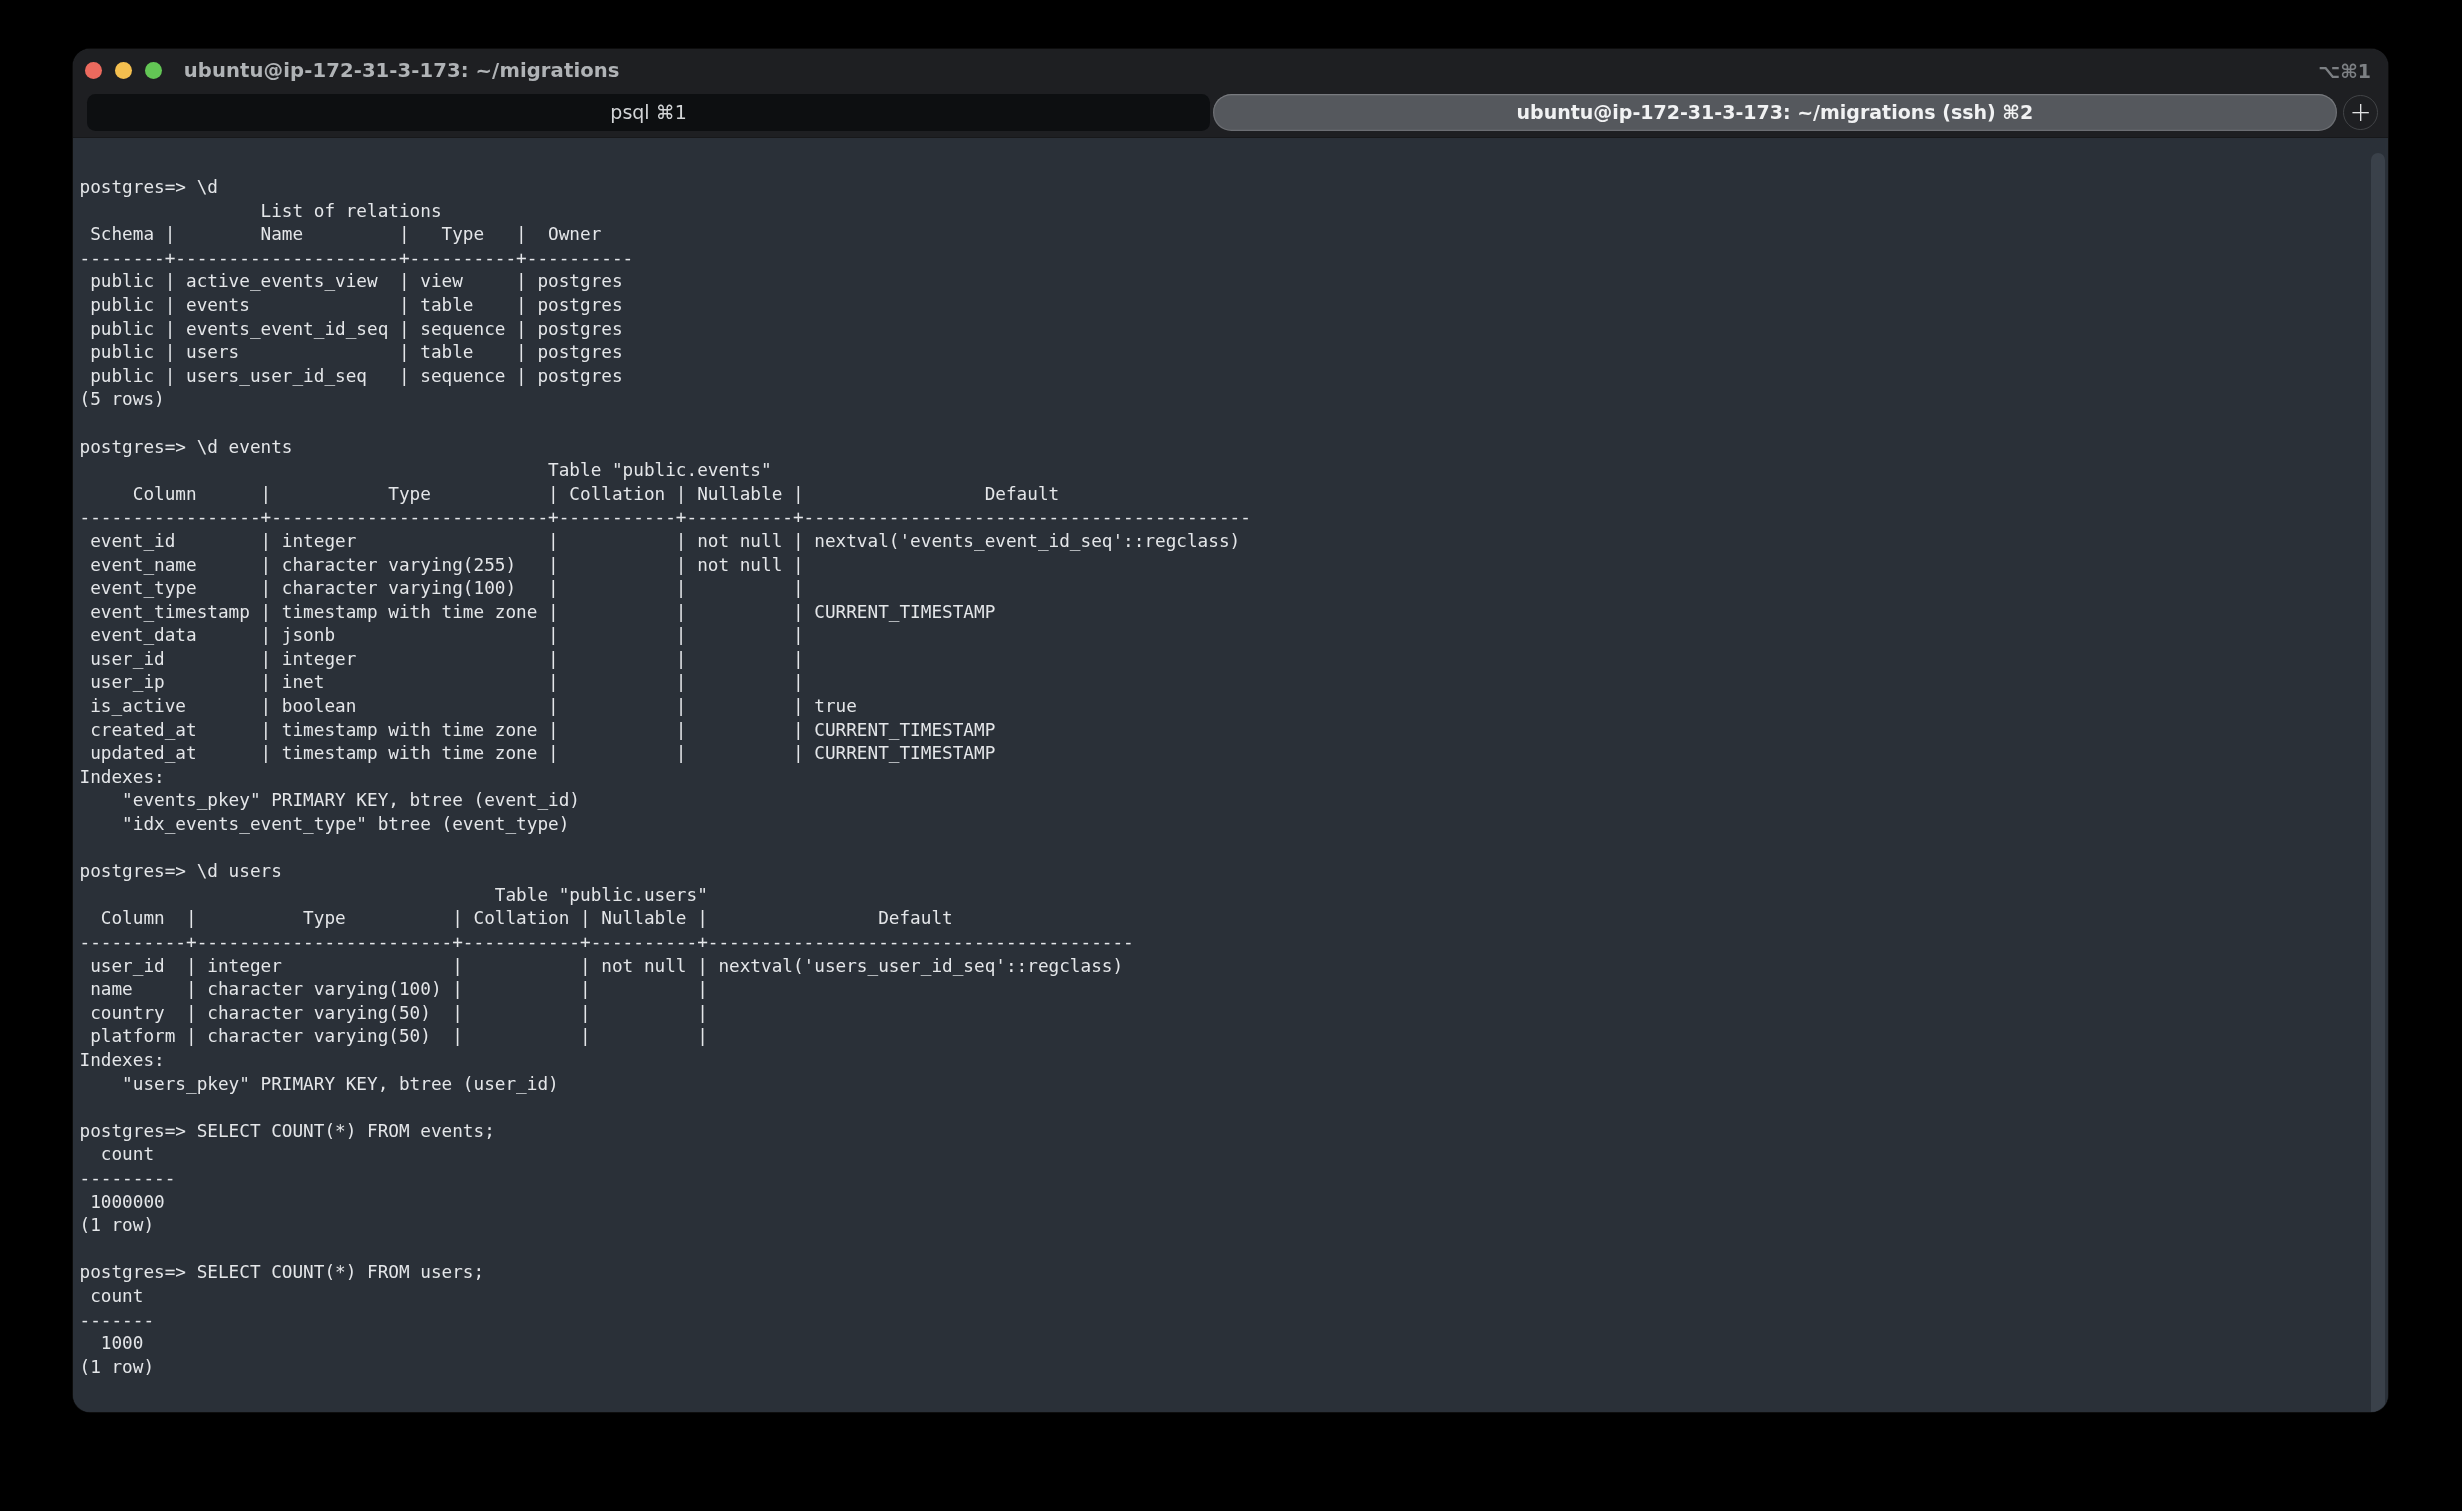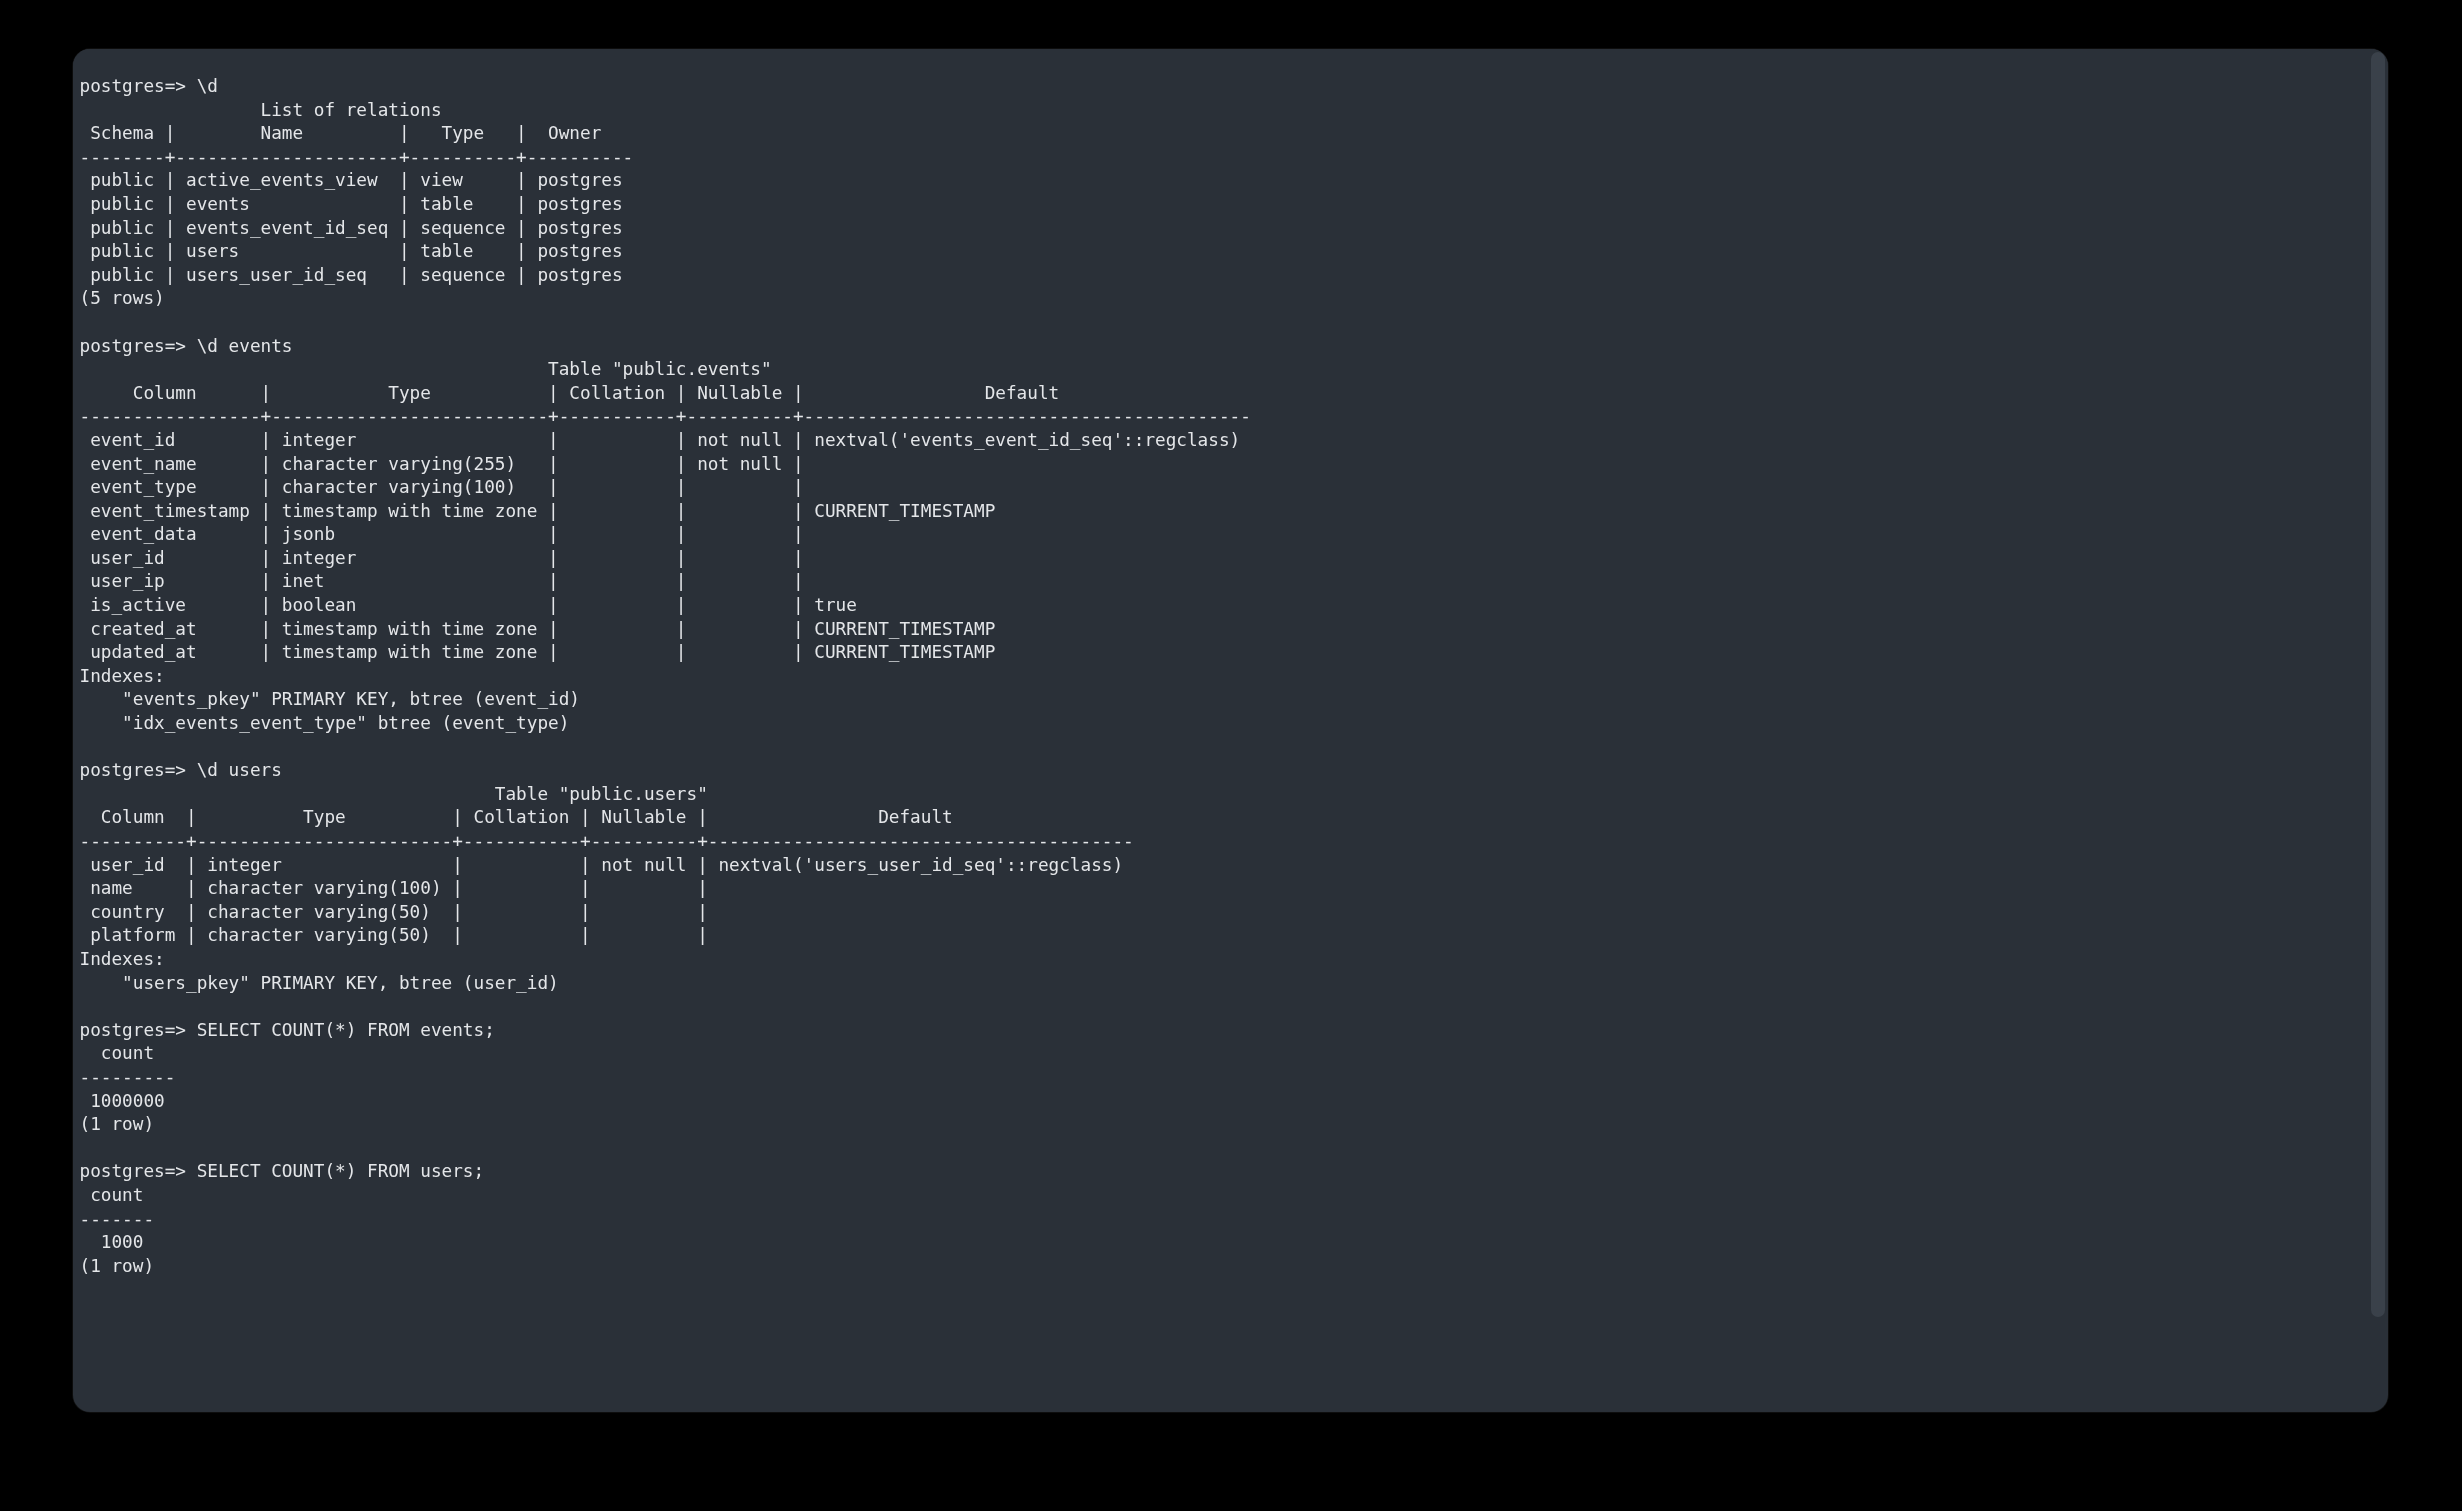--- a/index.html
+++ b/index.html
@@ -85,20 +85,21 @@
   }
 
   
   .terminal {
     position: relative;
     height: 1274px;
     background: #2a3038;
     padding: 26px 39px 0 6.5px;
     overflow: hidden;
     cursor: text;
+    margin-top: 12px;
   }
   .terminal pre,
   .prompt-line {
     font-family: "DejaVu Sans Mono", "Liberation Mono", monospace;
     font-size: 17.7px;
     line-height: 23.6px;
     color: #e4e6e9;
     white-space: pre;
   }
   .prompt-line { display: block; }
@@ -115,20 +116,39 @@
     width: 14.4px; height: 1265px;
     border-radius: 7.2px;
     background: #3a414a;
   }
 </style>
 </head>
 <body>
 
 <div class="window">
 
+  <div class="chrome">
+
+    <div class="titlebar">
+      <div class="traffic-lights">
+        <span class="tl red"></span>
+        <span class="tl yellow"></span>
+        <span class="tl green"></span>
+      </div>
+      <div class="window-title">ubuntu@ip-172-31-3-173: ~/migrations</div>
+      <div class="window-shortcut">⌥⌘1</div>
+    </div>
+
+    <div class="tabbar">
+      <div class="tab active">psql ⌘1</div>
+      <div class="tab inactive">ubuntu@ip-172-31-3-173: ~/migrations (ssh) ⌘2</div>
+      <div class="newtab-button">+</div>
+    </div>
+
+  </div>
 
   <div class="terminal">
     <pre>postgres=&gt; \d
                  List of relations
  Schema |        Name         |   Type   |  Owner
 --------+---------------------+----------+----------
  public | active_events_view  | view     | postgres
  public | events              | table    | postgres
  public | events_event_id_seq | sequence | postgres
  public | users               | table    | postgres

